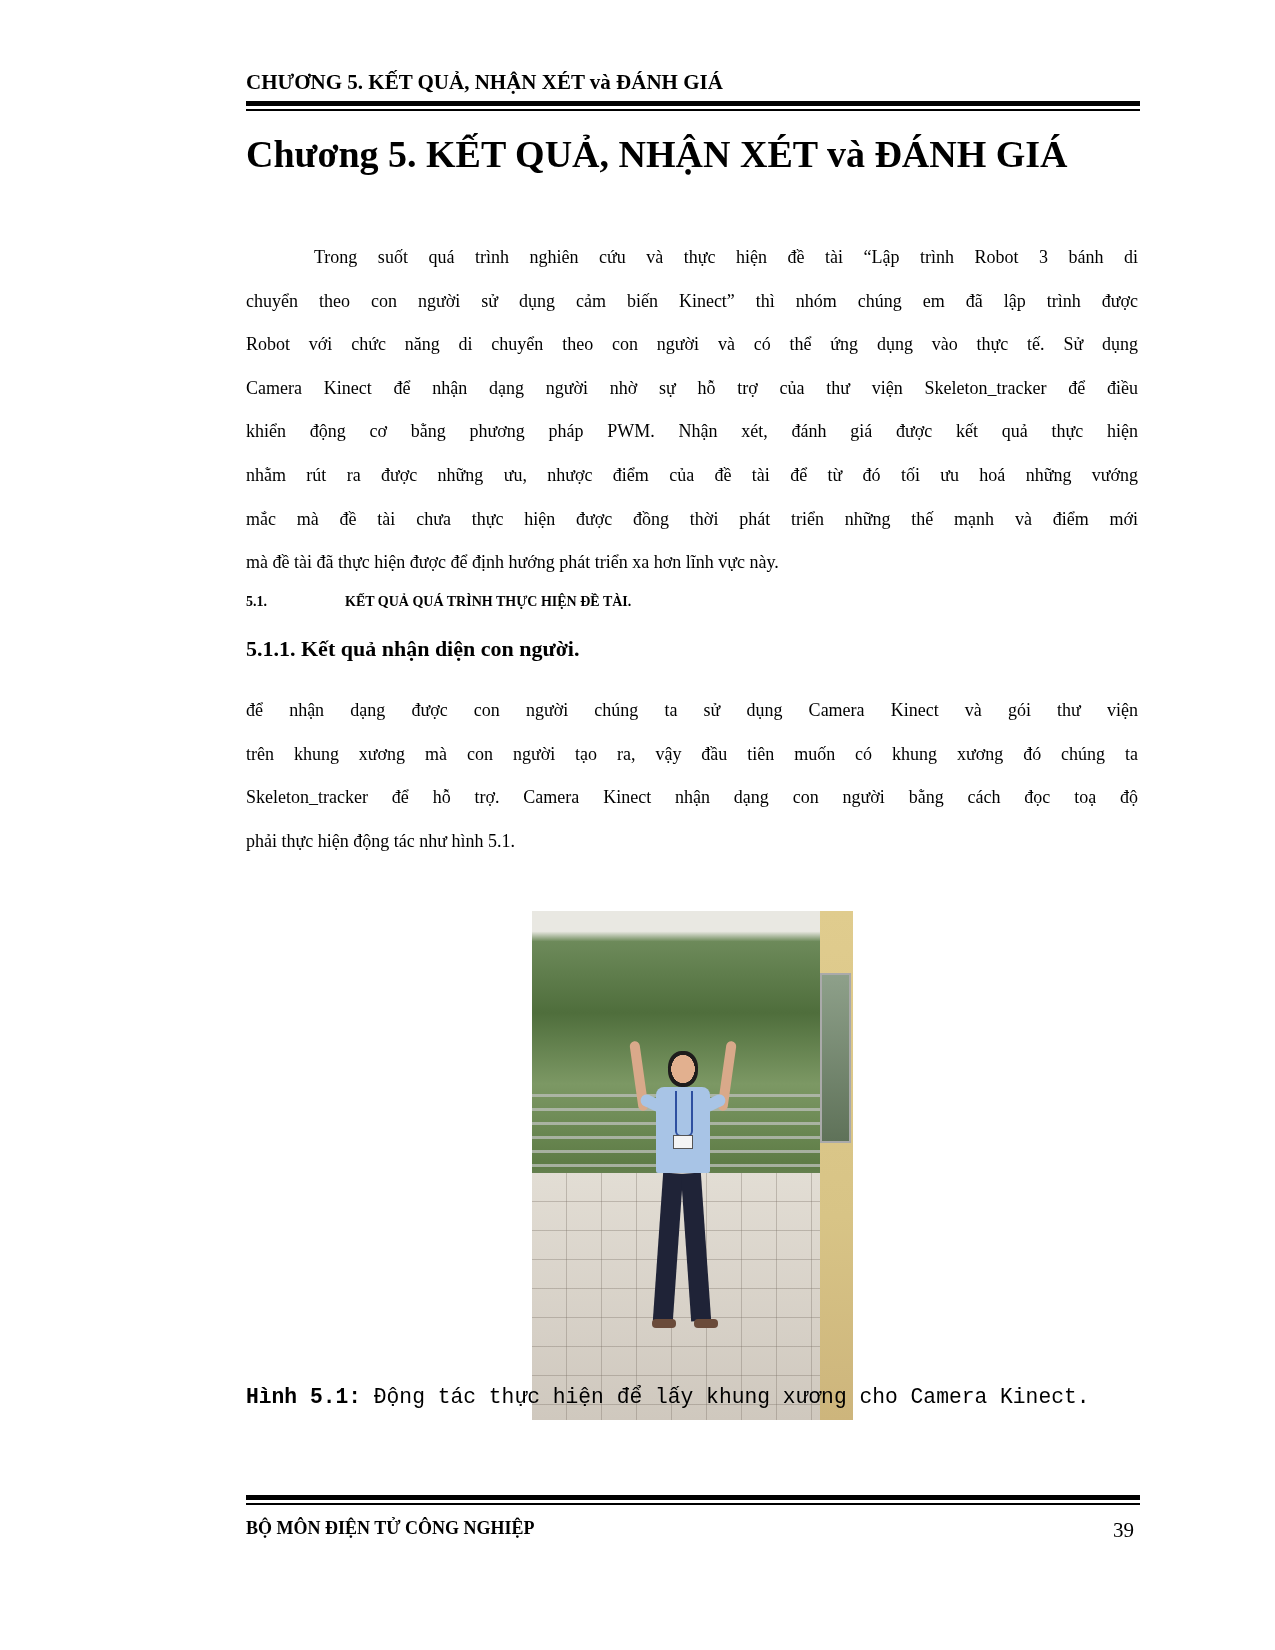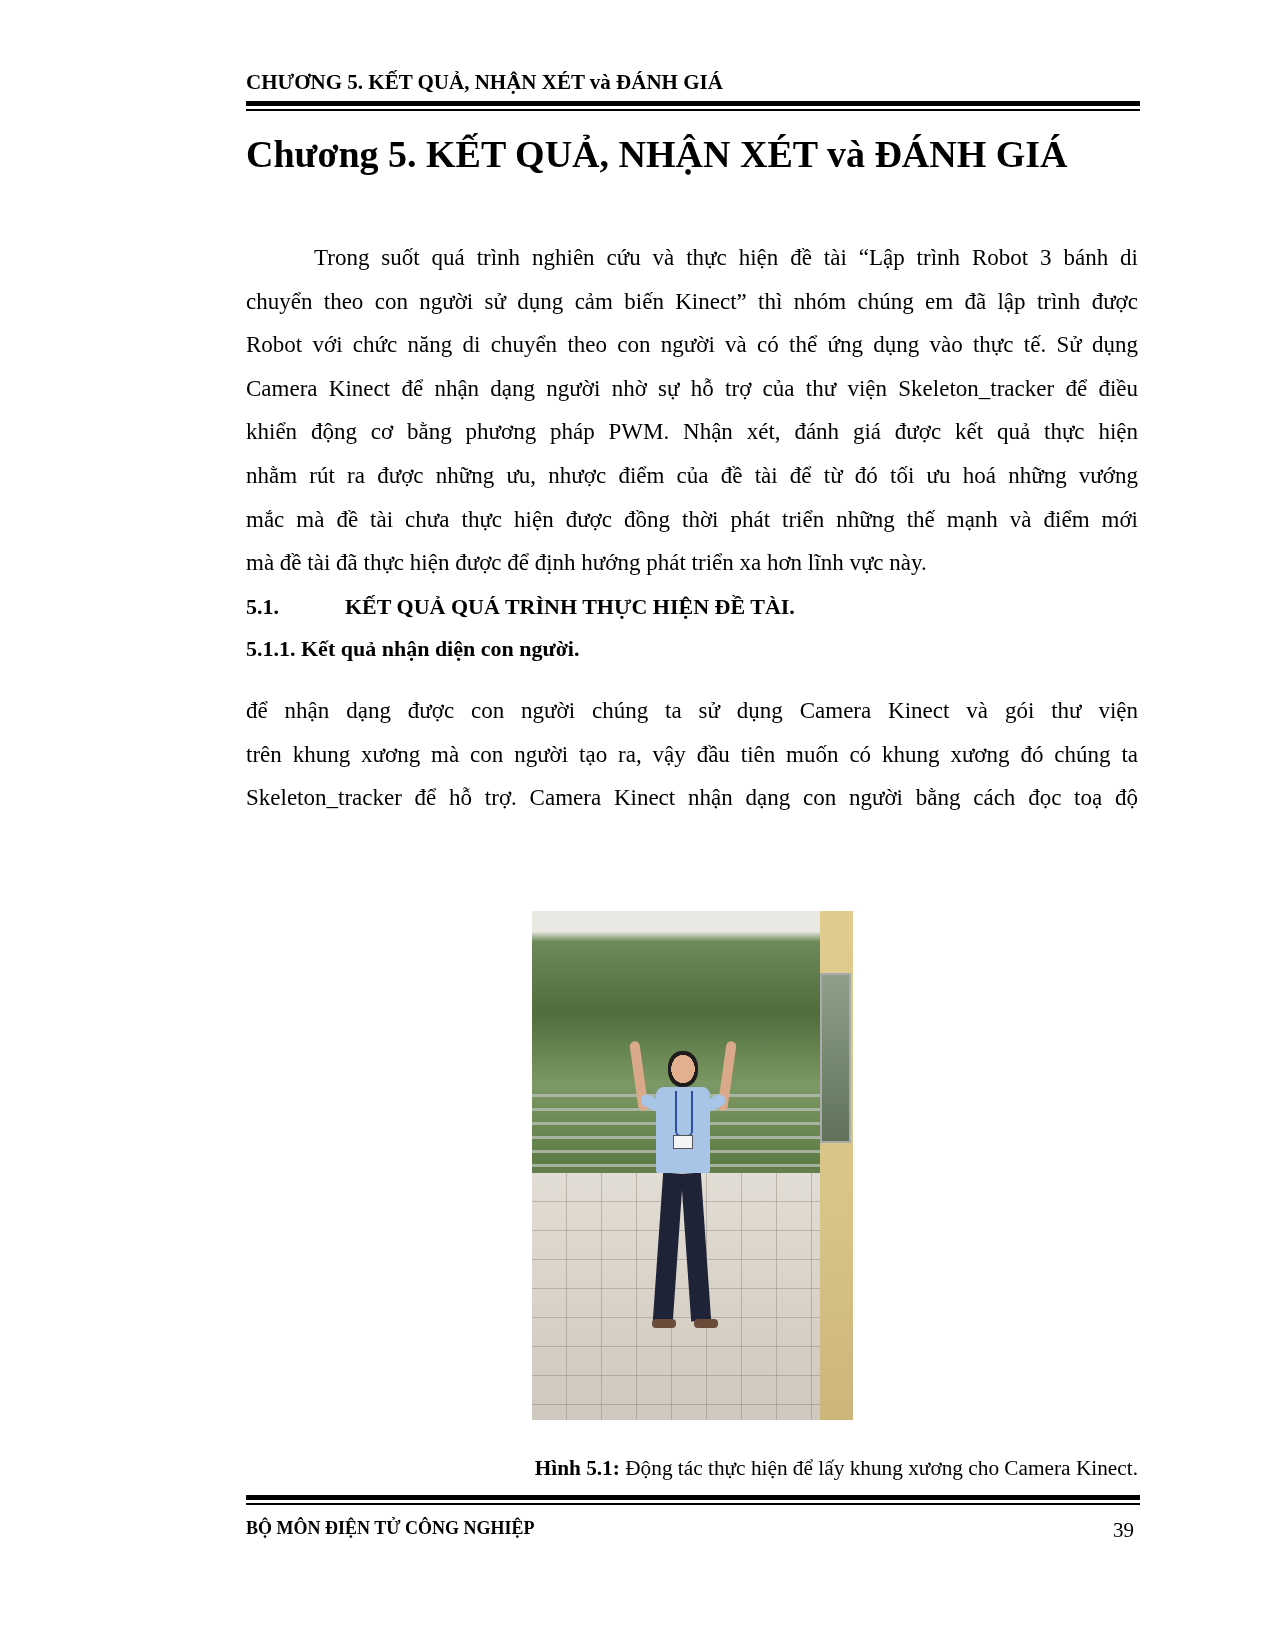--- a/index.html
+++ b/index.html
@@ -8,27 +8,27 @@
   .page { position: absolute; left: 246px; width: 892px; top: 0; }
 
   .running-header { position: absolute; top: 70px; left: 0; width: 892px;
     font-weight: bold; font-size: 21px; letter-spacing: 0px; white-space: nowrap; }
   .rule-thick { position: absolute; left: 0; width: 894px; height: 5px; background: #000; }
   .rule-thin { position: absolute; left: 0; width: 894px; height: 2px; background: #000; }
 
   .chapter-title { position: absolute; top: 132px; left: 0; font-weight: bold;
     font-size: 38px; white-space: nowrap; }
 
-  .para { position: absolute; left: 0; width: 892px; font-size: 23px;
+  .para { position: absolute; left: 0; width: 892px; font-size: 18px;
     line-height: 43.6px; text-align: justify; }
   .para .line { display: block; text-align: justify; text-align-last: justify; white-space: nowrap; }
   .para .line.last { text-align-last: left; }
   .para .indent { padding-left: 68px; }
 
-  .h2 { position: absolute; left: 0; top: 594px; font-weight: bold; font-size: 22px; white-space: nowrap; }
+  .h2 { position: absolute; left: 0; top: 594px; font-weight: bold; font-size: 14px; white-space: nowrap; }
   .h2 .num { display: inline-block; width: 99px; }
   .h3 { position: absolute; left: 0; top: 636px; font-weight: bold; font-size: 22px; white-space: nowrap; }
 
   .figure { position: absolute; left: 286px; top: 911px; width: 321px; height: 509px; overflow: hidden;
     background: linear-gradient(#e9e8e2 0%, #e9e8e2 4%, #6d8a5a 6%, #4f6e3c 20%, #7c9864 34%, #5d7b45 50%, #9aa38f 61%, #d8d3c8 64%, #cfc8bc 80%, #c2bbb0 100%); }
   .figure .wall { position: absolute; right: 0; top: 0; width: 33px; height: 100%;
     background: linear-gradient(#e0cc8e, #d8c486 60%, #cdb57c); }
   .figure .window { position: absolute; right: 2px; top: 62px; width: 31px; height: 170px;
     background: linear-gradient(#8ea08a, #5f7259); border: 2px solid #aaa; box-sizing: border-box; }
   .figure .railing { position: absolute; left: 0; top: 183px; width: 288px; height: 80px;
@@ -46,21 +46,21 @@
   .person .arm-r { position: absolute; right: 6px; top: -10px; width: 10px; height: 70px; background: #d9a98a; transform: rotate(8deg); border-radius: 5px; }
   .person .upper-l { position: absolute; left: 12px; top: 46px; width: 24px; height: 12px; background: #a8c4e6; border-radius: 6px; transform: rotate(25deg); }
   .person .upper-r { position: absolute; right: 12px; top: 46px; width: 24px; height: 12px; background: #a8c4e6; border-radius: 6px; transform: rotate(-25deg); }
   .person .lanyard { position: absolute; left: 47px; top: 40px; width: 14px; height: 44px; border: 2px solid #2d4fa0; border-top: none; border-radius: 0 0 6px 6px; }
   .person .badge { position: absolute; left: 45px; top: 84px; width: 18px; height: 12px; background: #f4f4f4; border: 1px solid #555; }
   .person .leg-l { position: absolute; left: 30px; top: 122px; width: 20px; height: 148px; background: #1f2337; transform: rotate(4deg); }
   .person .leg-r { position: absolute; left: 58px; top: 122px; width: 20px; height: 148px; background: #1f2337; transform: rotate(-4deg); }
   .person .foot-l { position: absolute; left: 24px; top: 268px; width: 24px; height: 9px; background: #6a4b3a; border-radius: 4px; }
   .person .foot-r { position: absolute; left: 66px; top: 268px; width: 24px; height: 9px; background: #6a4b3a; border-radius: 4px; }
 
-  .caption { position: absolute; left: 0; width: 892px; top: 1456px; text-align: right; font-size: 21.3px; white-space: nowrap; }
+  .caption { position: absolute; left: 0; width: 892px; top: 1385px; text-align: left; font-size: 21.3px; white-space: nowrap; font-family: Liberation Mono, monospace; }
   .caption b { font-weight: bold; }
 
   .footer-left { position: absolute; left: 0; top: 1518px; font-weight: bold; font-size: 18px; white-space: nowrap; }
   .footer-right { position: absolute; right: 4px; top: 1518px; font-size: 21px; }
 </style>
 </head>
 <body>
 
 <div class="page">
 
@@ -84,20 +84,21 @@
   <div class="h2">
     <span class="num">5.1.</span><span>KẾT QUẢ QUÁ TRÌNH THỰC HIỆN ĐỀ TÀI.</span>
   </div>
 
   <div class="h3">5.1.1. Kết quả nhận diện con người.</div>
 
   <div class="para" style="top:689px">
     <span class="line">để nhận dạng được con người chúng ta sử dụng Camera Kinect và gói thư viện</span>
     <span class="line">trên khung xương mà con người tạo ra, vậy đầu tiên muốn có khung xương đó chúng ta</span>
     <span class="line">Skeleton_tracker để hỗ trợ. Camera Kinect nhận dạng con người bằng cách đọc toạ độ</span>
+    <span class="line last">phải thực hiện động tác như hình 5.1.</span>
   </div>
 
   <div class="figure" title="Photo of a person standing on a tiled balcony with both arms raised (Kinect calibration pose)">
     <div class="railing"></div>
     <div class="floor"></div>
     <div class="wall"></div>
     <div class="window"></div>
     <div class="person">
       <div class="arm-l"></div>
       <div class="arm-r"></div>

